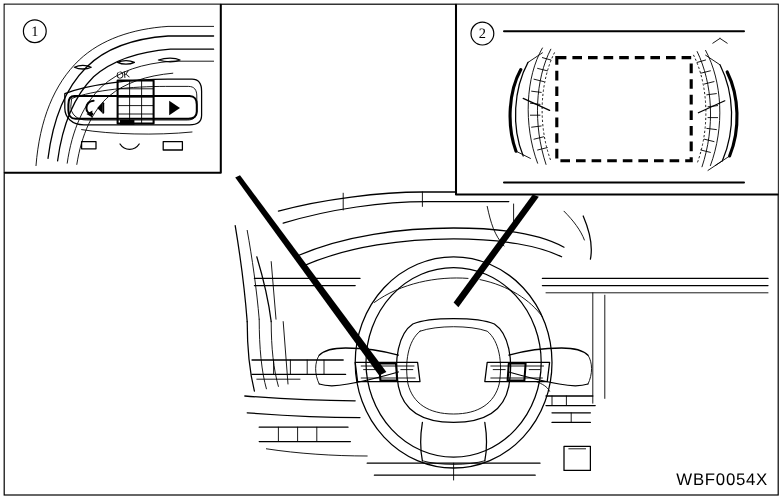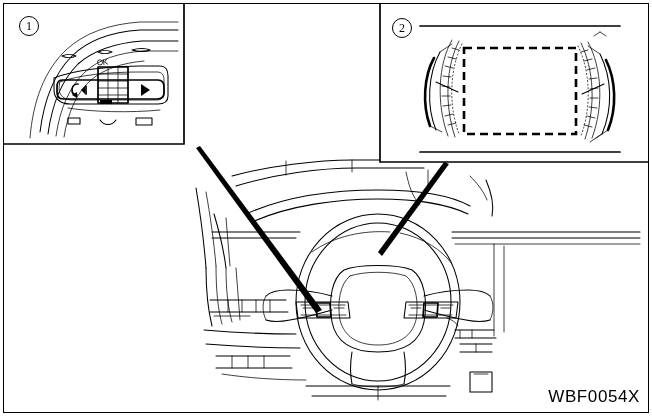--- a/index.html
+++ b/index.html
@@ -30,21 +30,21 @@
     position: absolute;
     left: 0;
     top: 0;
     width: 652px;
     height: 416px;
   }
   #code-label {
     position: absolute;
     right: 12px;
     bottom: 9px;
-    font-size: 17px;
+    font-size: 14px;
     letter-spacing: 0.6px;
     color: #000;
     font-family: "Liberation Sans", sans-serif;
     white-space: nowrap;
   }
   .callout-num {
     position: absolute;
     width: 20px;
     height: 20px;
     border: 1.5px solid #000;

